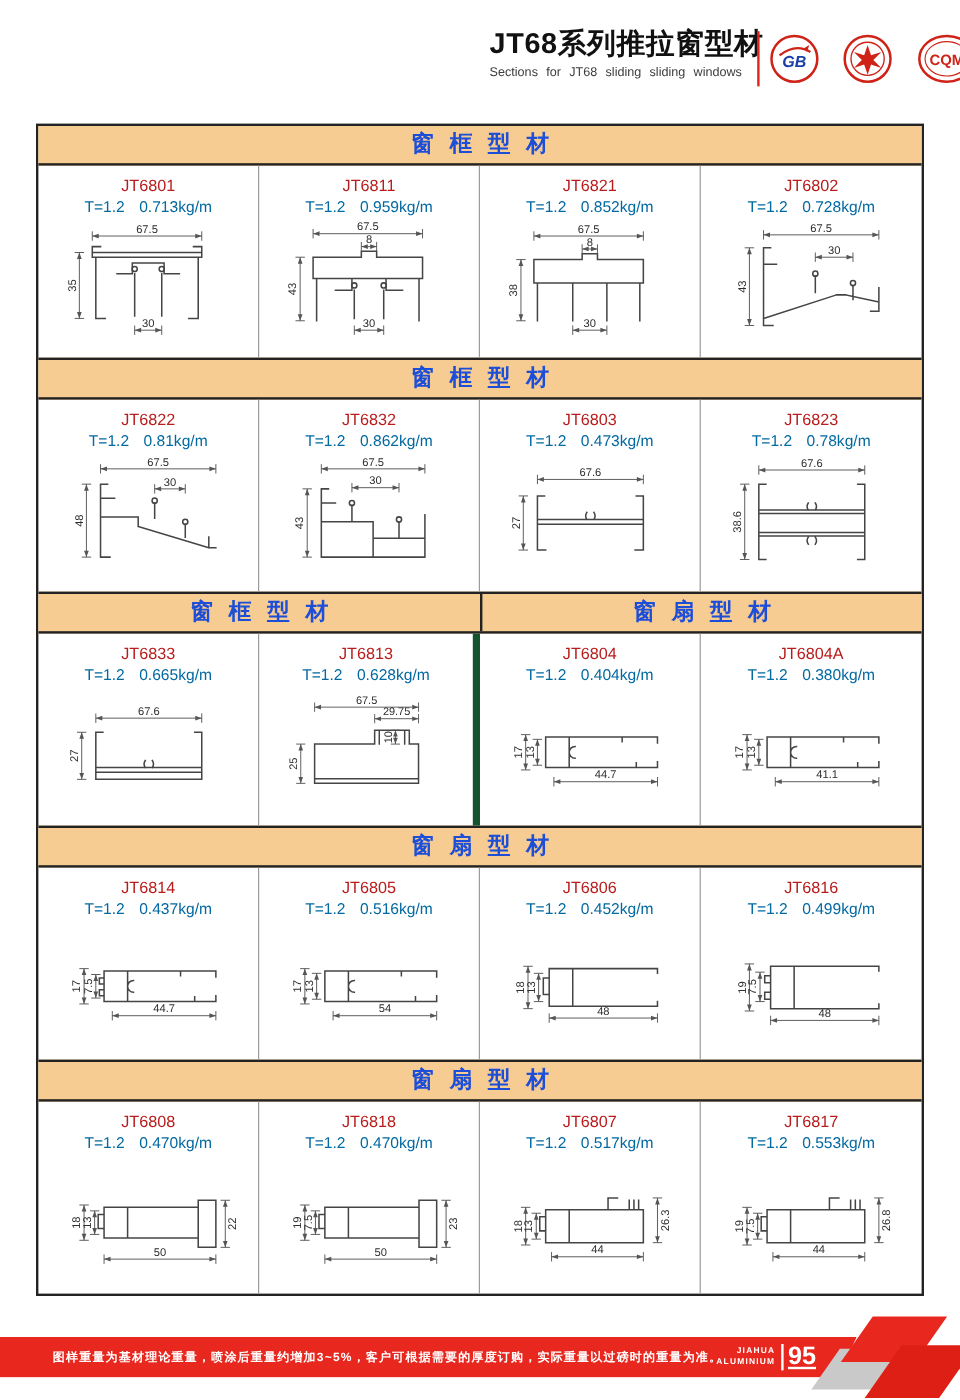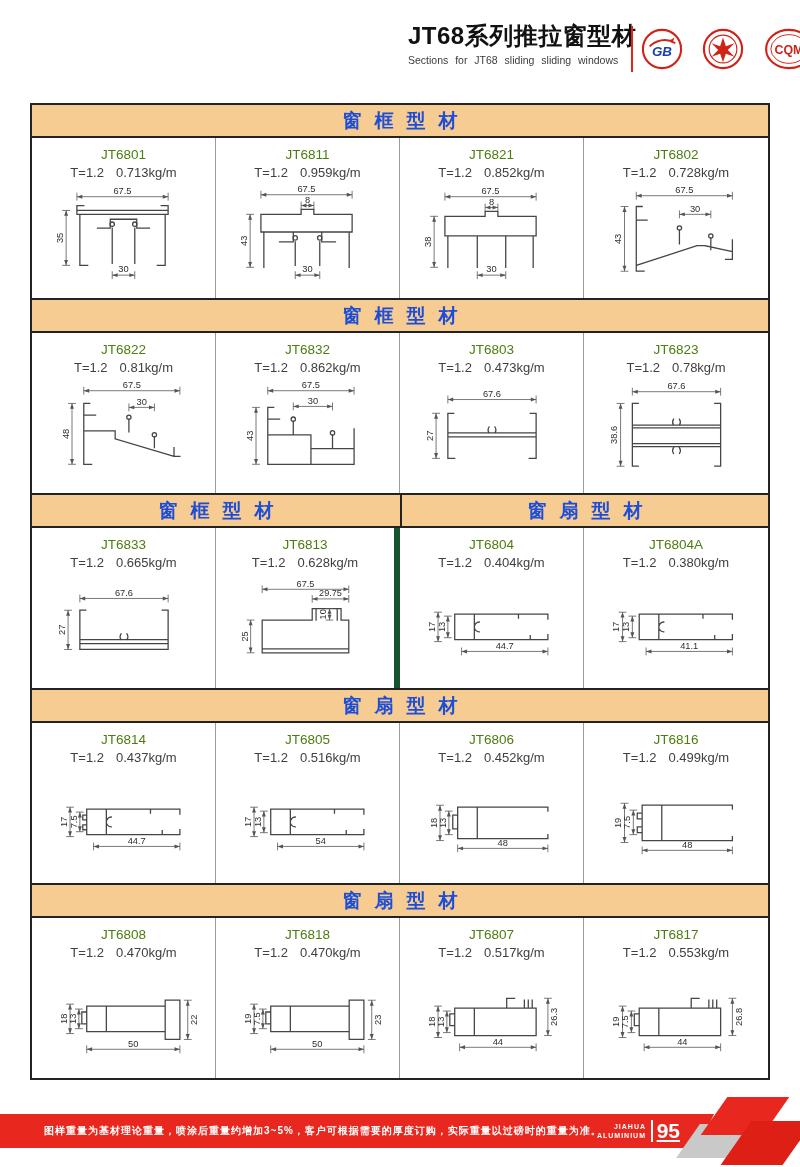--- a/index.html
+++ b/index.html
@@ -14,22 +14,22 @@
   
   .ptable{position:absolute;left:30px;top:103px;width:740px;border:2px solid #232323;box-sizing:border-box;background:#fff;}
   .sec-header{display:grid;grid-template-columns:repeat(4,1fr);border-top:2px solid #232323;border-bottom:2px solid #232323;background:#F7CC92;height:31px;}
   .ptable > .sec-header:first-child{border-top:none;}
   .hcell{text-align:center;line-height:31px;font-size:19px;font-weight:bold;color:#1d4ed8;letter-spacing:13px;text-indent:13px;white-space:nowrap;overflow:hidden;}
   .hcell + .hcell{border-left:2px solid #232323;}
   .crow{display:grid;grid-template-columns:repeat(4,1fr);height:160px;}
   .cell{border-right:1px solid #9b9b9b;box-sizing:border-box;text-align:center;padding-top:9px;overflow:hidden;}
   .cell:last-child{border-right:none;}
   .cell.dark-sep{border-right:6px solid #14532d;}
-  .model{font-size:13.5px;color:#4d7c0f;}
-  .spec{font-size:13px;color:#404040;margin-top:3px;}
+  .model{font-size:13.5px;color:#b91c1c;}
+  .spec{font-size:13px;color:#0369a1;margin-top:3px;}
   .spec .w{margin-left:12px;}
   .sketch{display:block;width:100%;height:102px;margin-top:1px;}
   .pf{stroke:#454545;stroke-width:1.3;fill:none;stroke-linecap:square;}
   .dl{stroke:#555;stroke-width:0.8;}
   .ar{fill:#555;}
   .sketch text{font-family:"Liberation Sans",sans-serif;font-size:9.5px;fill:#2e2e2e;}
   
   .band{position:absolute;left:0;top:1114px;width:714px;height:34px;background:#e8271e;color:#fff;
         clip-path:polygon(0 0,100% 0,calc(100% - 16px) 100%,0 100%);}
   .note{position:absolute;left:44px;top:50%;transform:translateY(-50%);font-size:10px;letter-spacing:1px;white-space:nowrap;font-weight:bold;}

